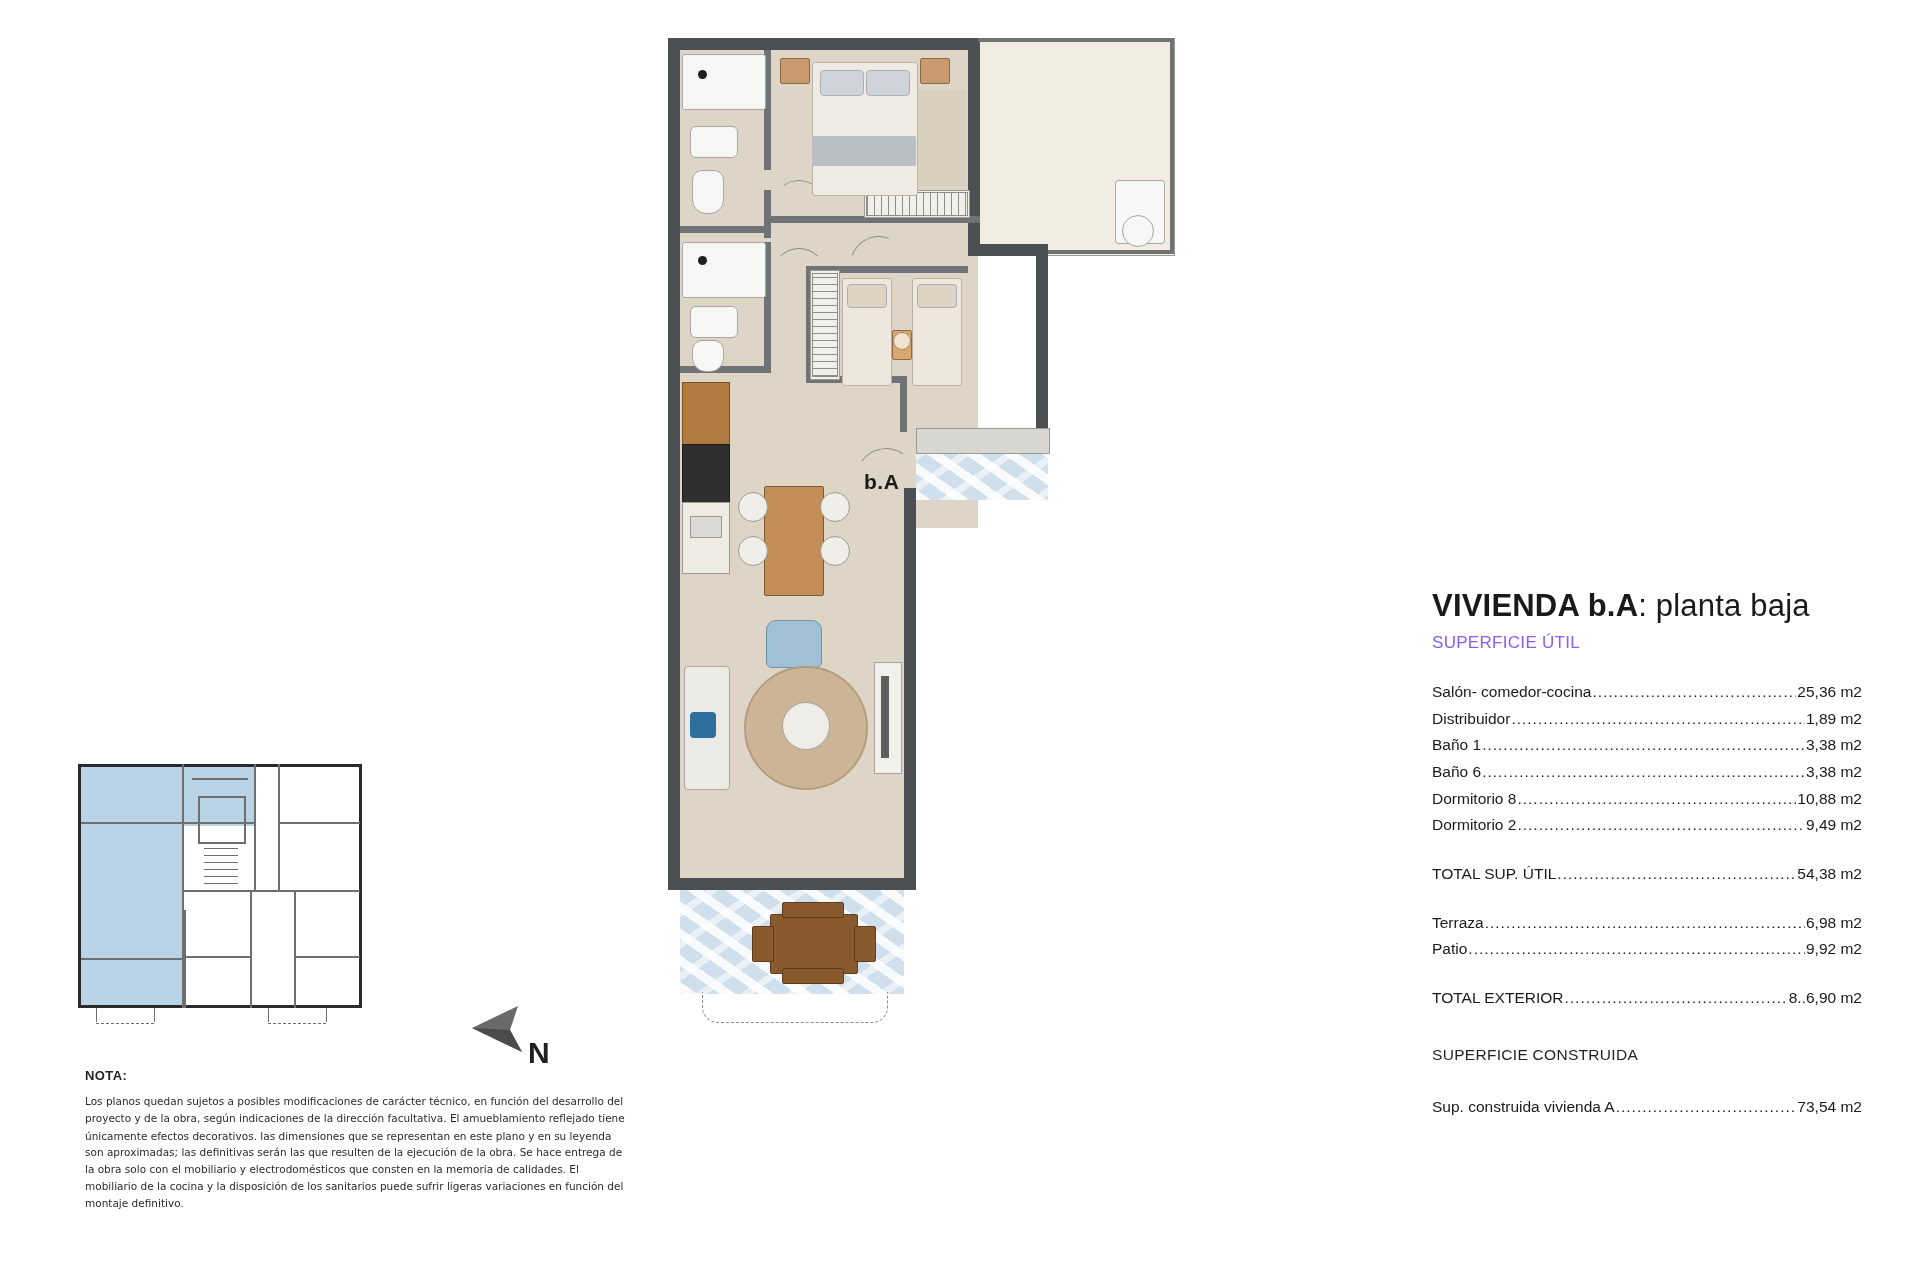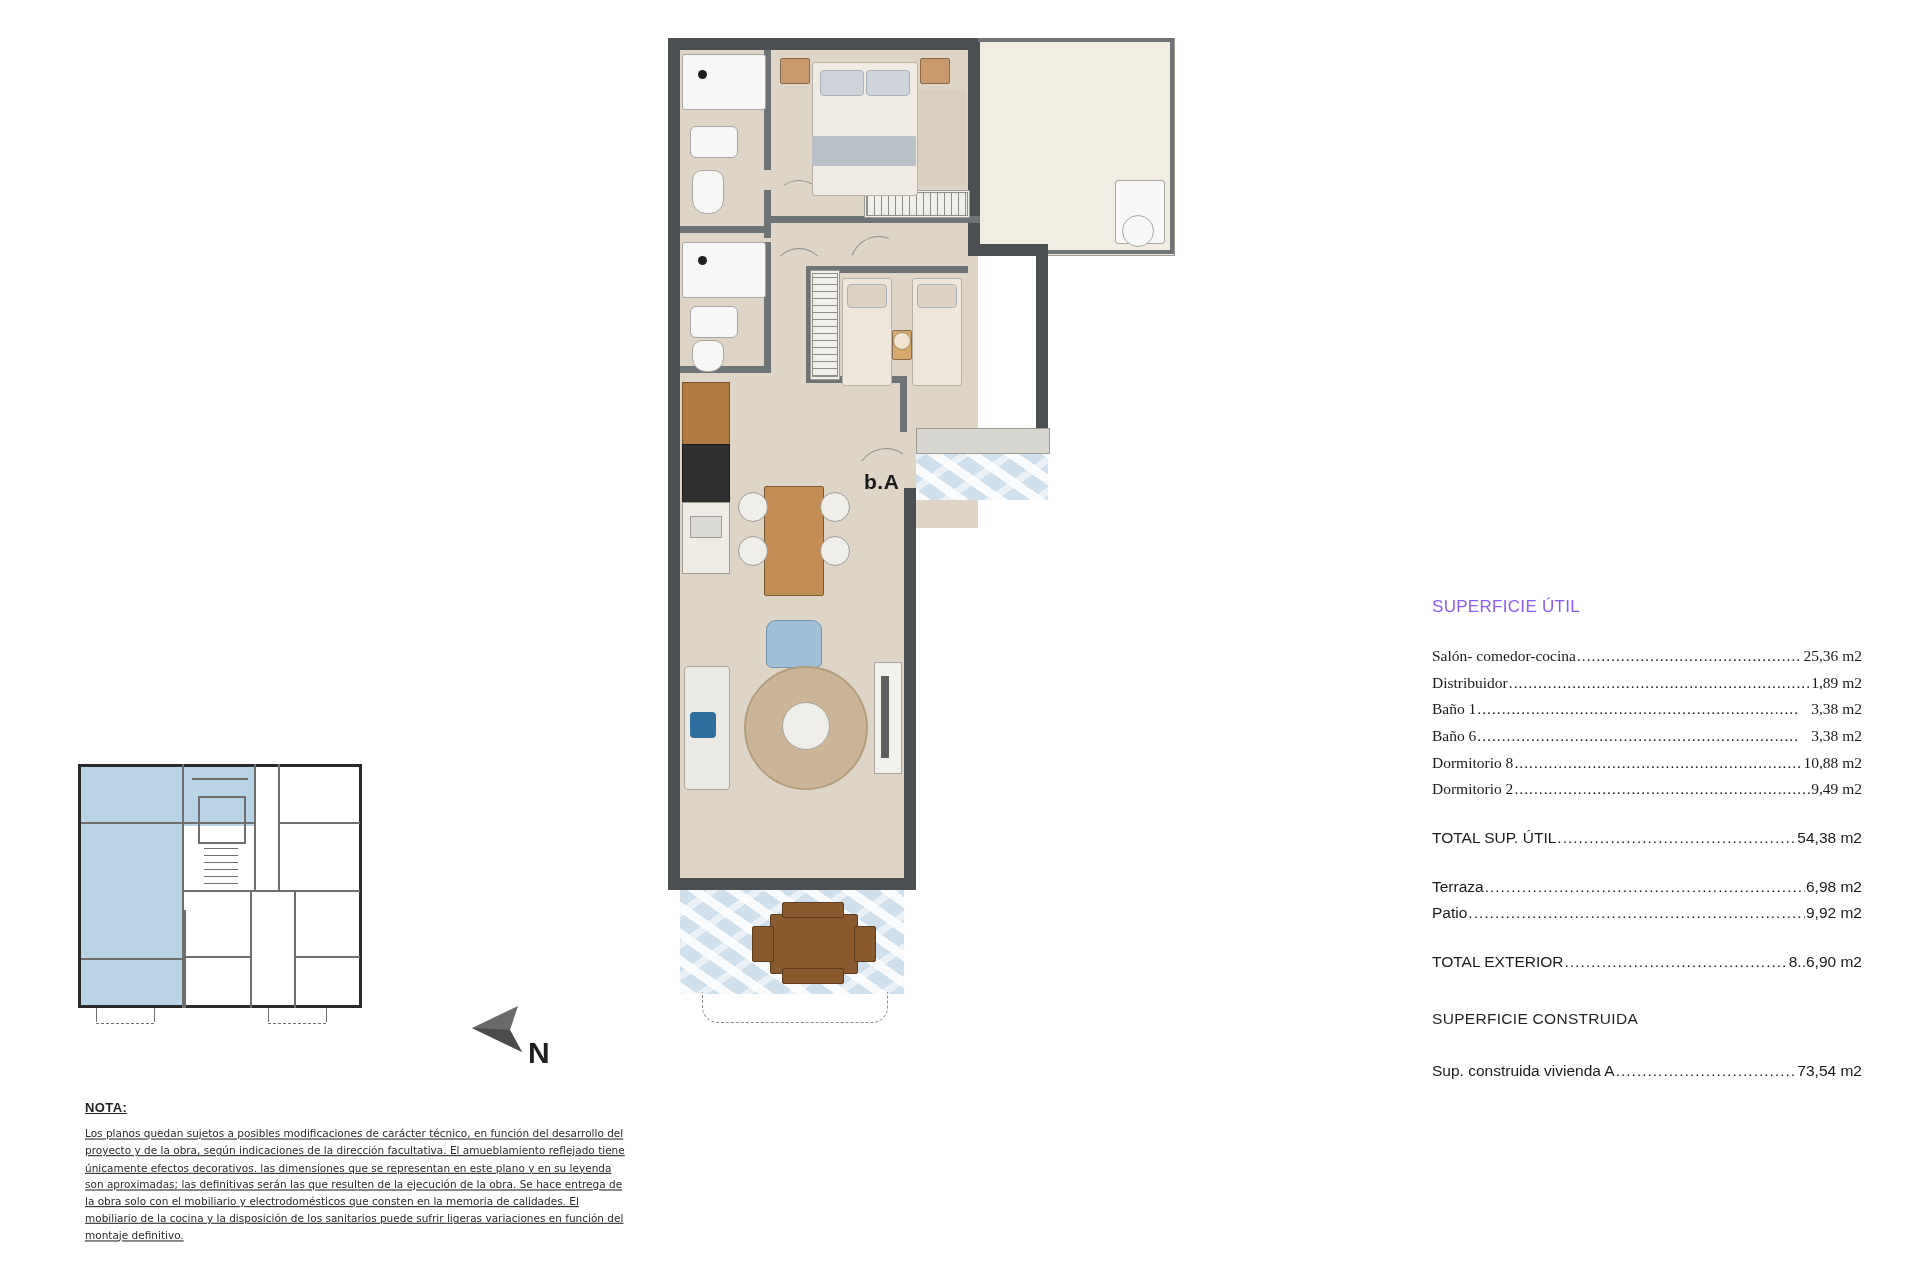--- a/index.html
+++ b/index.html
@@ -191,23 +191,22 @@
     top: 36px;
     font-size: 30px;
     font-weight: bold;
     color: #1f1f1f;
   }
 
   
   #nota {
     position: absolute;
     left: 85px;
-    top: 1100px;
+    top: 1068px;
     width: 540px;
-    text-decoration: underline;
   }
   #nota .nota-title {
     font-size: 13px;
     font-weight: bold;
     letter-spacing: 0.4px;
     margin-bottom: 10px;
   }
   #nota .nota-body {
     font-size: 10.5px;
     line-height: 1.55;
@@ -231,21 +230,21 @@
     letter-spacing: 0.2px;
     white-space: nowrap;
   }
   #info .title .bold { font-weight: bold; }
   #info .subtitle {
     font-size: 17px;
     margin-top: 9px;
     color: #8b5cf6;
     letter-spacing: 0.3px;
   }
-  #info .rows { margin-top: 26px; font-family: Liberation Serif, serif; }
+  #info .rows { margin-top: 26px; }
   .irow {
     display: flex;
     align-items: baseline;
     font-size: 15.5px;
     color: #1a1a1a;
     line-height: 1.72;
     white-space: nowrap;
   }
   .irow .lbl { flex: 0 0 auto; }
   .irow .dots {
@@ -430,20 +429,23 @@
   </svg>
   <div class="n-letter">N</div>
 </div>
 
 <div id="nota">
   <div class="nota-title">NOTA:</div>
   <div class="nota-body">Los planos quedan sujetos a posibles modificaciones de carácter técnico, en función del desarrollo del proyecto y de la obra, según indicaciones de la dirección facultativa. El amueblamiento reflejado tiene únicamente efectos decorativos. las dimensiones que se representan en este plano y en su leyenda son aproximadas; las definitivas serán las que resulten de la ejecución de la obra. Se hace entrega de la obra solo con el mobiliario y electrodomésticos que consten en la memoria de calidades. El mobiliario de la cocina y la disposición de los sanitarios puede sufrir ligeras variaciones en función del montaje definitivo.</div>
 </div>
 
 <div id="info">
+  <div class="title">
+    <span class="bold">VIVIENDA b.A</span><span>: planta baja</span>
+  </div>
   <div class="subtitle">SUPERFICIE ÚTIL</div>
 
   <div class="rows">
     <div class="irow">
       <span class="lbl">Salón- comedor-cocina</span>
       <span class="dots">..................................................................</span>
       <span class="val">25,36 m2</span>
     </div>
     <div class="irow">
       <span class="lbl">Distribuidor</span>

